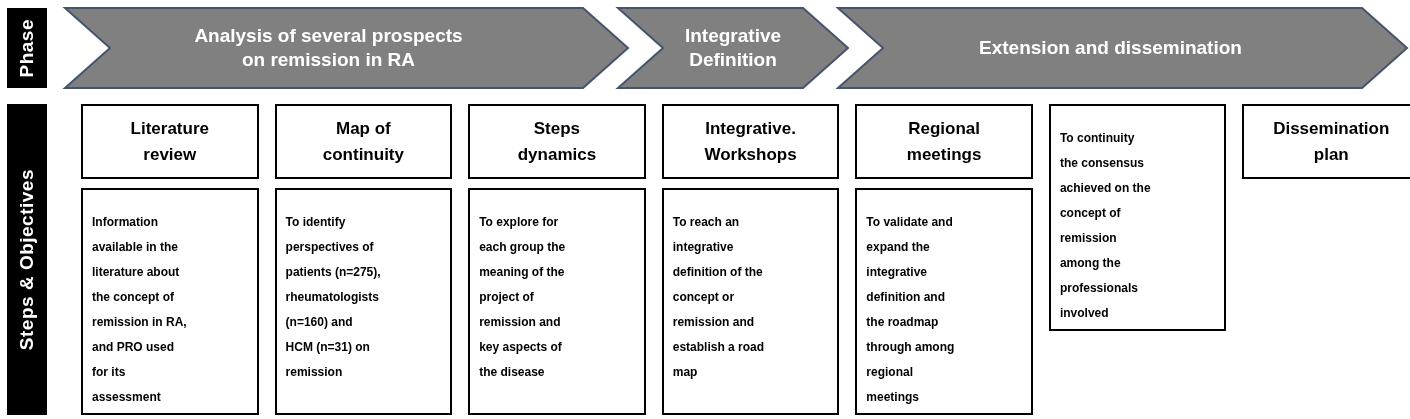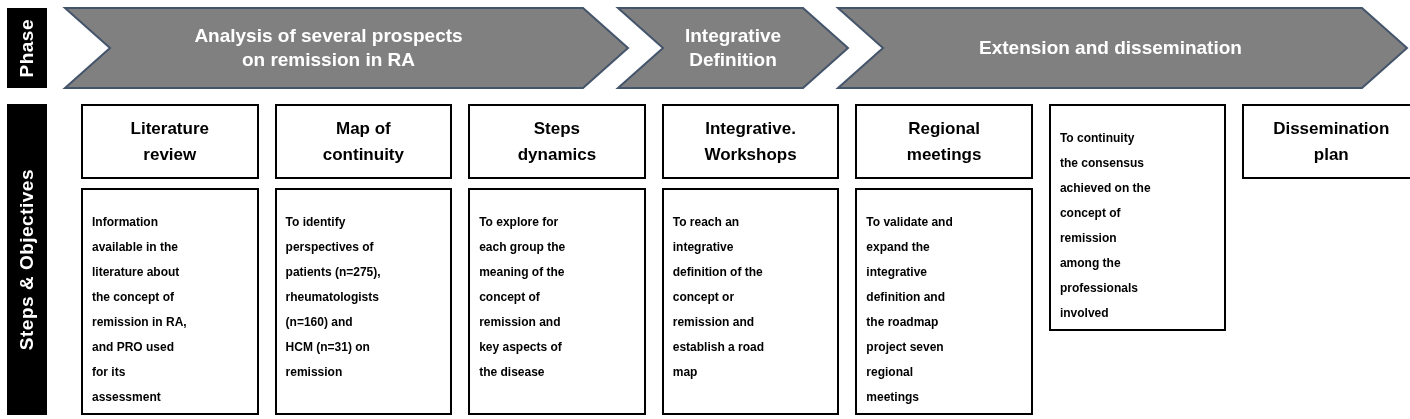--- a/index.html
+++ b/index.html
@@ -98,21 +98,21 @@
 (n=160) and
 HCM (n=31) on
 remission</div>
     </div>
     <div class="col">
       <div class="head">Steps
 dynamics</div>
       <div class="body">To explore for
 each group the
 meaning of the
-concept of
+project of
 remission and
 key aspects of
 the disease</div>
     </div>
     <div class="col">
       <div class="head">Integrative.
 Workshops</div>
       <div class="body">To reach an
 integrative
 definition of the
@@ -122,21 +122,21 @@
 map</div>
     </div>
     <div class="col">
       <div class="head">Regional
 meetings</div>
       <div class="body">To validate and
 expand the
 integrative
 definition and
 the roadmap
-project seven
+through among
 regional
 meetings</div>
     </div>
     <div class="col">
       <div class="body">To continuity
 the consensus
 achieved on the
 concept of
 remission
 among the

